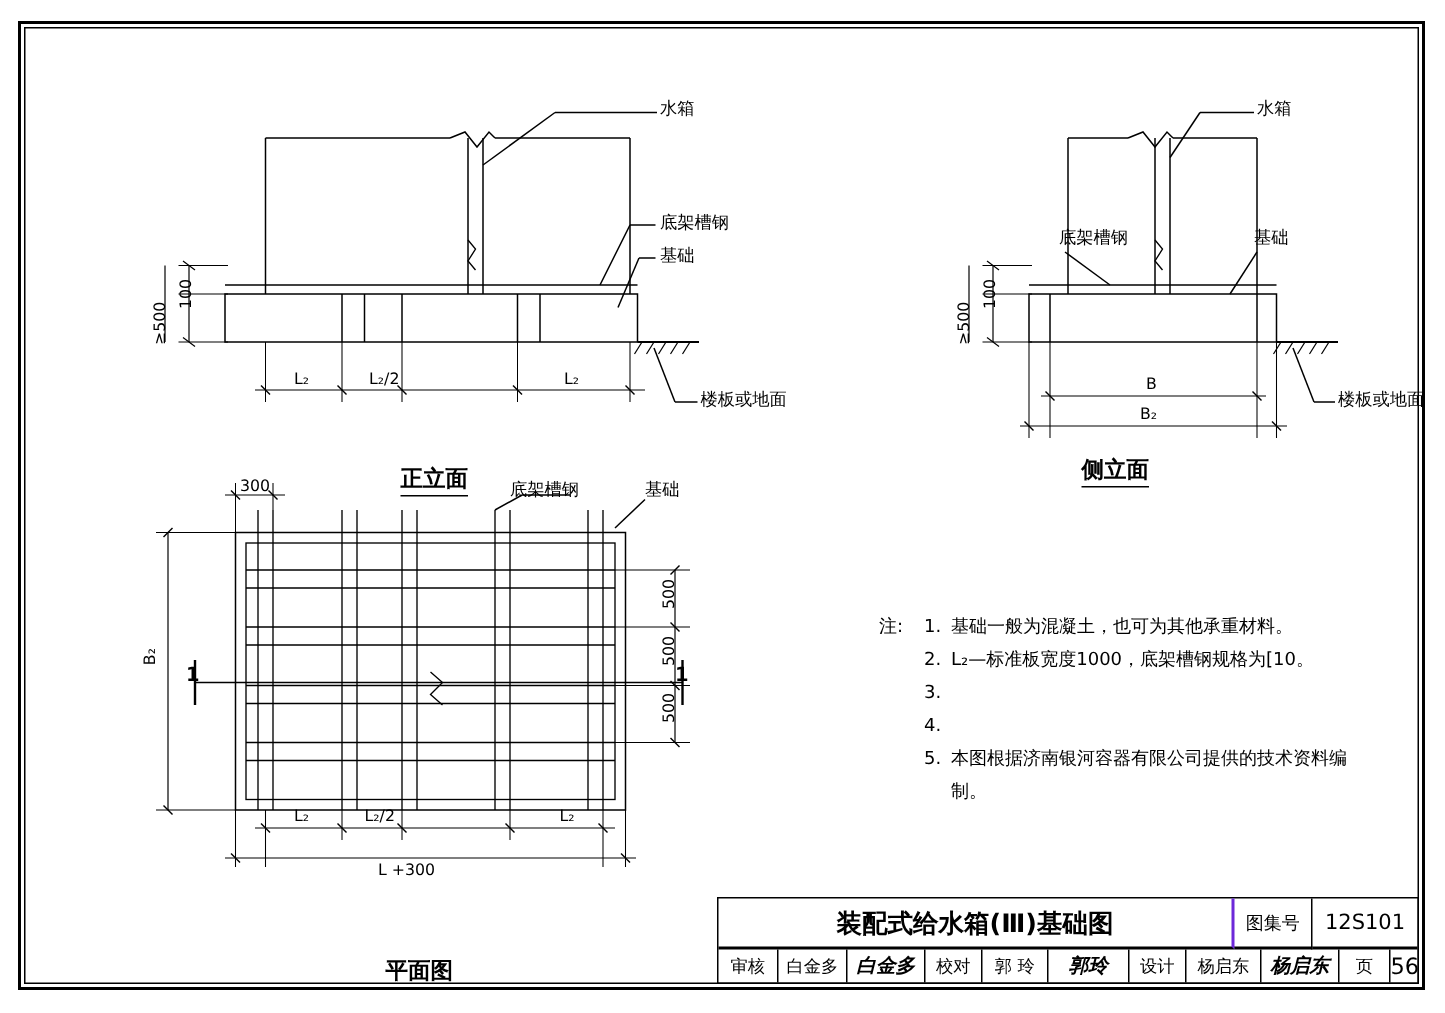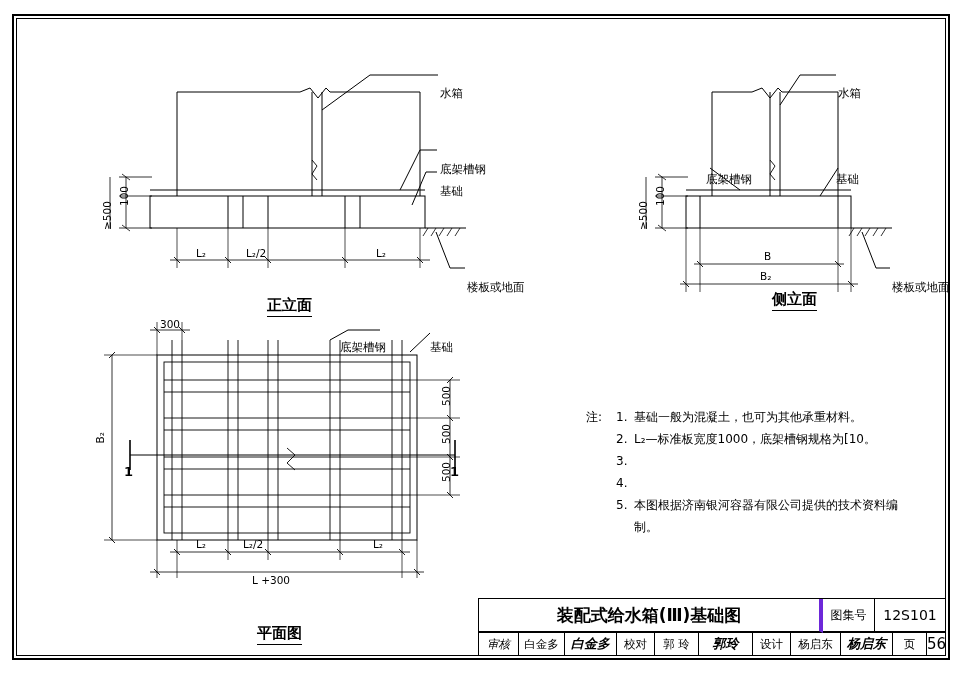--- a/index.html
+++ b/index.html
@@ -1,33 +1,33 @@
 <!DOCTYPE html>
 <html><head>
 <meta charset="utf-8">
 <style>
   html,body{margin:0;padding:0;background:#ffffff;}
   body{width:963px;height:675px;font-family:"Liberation Sans","DejaVu Sans",sans-serif;color:#000;}
   #sheet{position:relative;width:963px;height:675px;overflow:hidden;background:#fff;}
   .border-outer{position:absolute;left:12px;top:14px;width:938px;height:646px;border:2px solid #000;box-sizing:border-box;}
   .border-inner{position:absolute;left:16px;top:18px;width:930px;height:638px;border:1px solid #000;box-sizing:border-box;}
   svg{position:absolute;left:0;top:0;width:963px;height:675px;pointer-events:none;}
-  .lbl{position:absolute;font-size:11.5px;line-height:1.1;white-space:nowrap;font-family:"DejaVu Sans","Liberation Sans",sans-serif;margin-top:21px;}
+  .lbl{position:absolute;font-size:11.5px;line-height:1.1;white-space:nowrap;font-family:"DejaVu Sans","Liberation Sans",sans-serif;}
   .dim{position:absolute;font-size:10.5px;font-family:"DejaVu Sans","Liberation Sans",sans-serif;white-space:nowrap;}
   .vert{writing-mode:vertical-rl;transform:rotate(180deg);}
-  .caption{position:absolute;font-size:15px;font-weight:bold;white-space:nowrap;font-family:"DejaVu Sans","Liberation Sans",sans-serif;}
+  .caption{position:absolute;font-size:15px;font-weight:bold;white-space:nowrap;font-family:"DejaVu Sans","Liberation Sans",sans-serif;margin-top:14px;}
   .caption u{text-decoration:none;border-bottom:1.5px solid #000;padding-bottom:2px;}
   .notes{position:absolute;left:586px;top:406px;width:330px;font-size:12px;line-height:22px;font-family:"DejaVu Sans","Liberation Sans",sans-serif;}
   .notes .nrow{display:flex;}
   .notes .nlabel{width:30px;flex:0 0 30px;}
   .notes .nnum{width:18px;flex:0 0 18px;}
   .notes .ntext{flex:1;}
   
   #titleblock{position:absolute;left:478px;top:598px;width:468px;height:58px;border:1px solid #000;box-sizing:border-box;}
-  .tb-title{position:absolute;left:0;top:0;width:344px;height:34px;border-right:4px solid #6d28d9;border-bottom:2px solid #000;box-sizing:border-box;display:flex;align-items:center;justify-content:center;font-size:17px;font-weight:bold;font-family:"DejaVu Sans","Liberation Sans",sans-serif;}
+  .tb-title{position:absolute;left:0;top:0;width:344px;height:34px;border-right:2px solid #6d28d9;border-bottom:2px solid #000;box-sizing:border-box;display:flex;align-items:center;justify-content:center;font-size:17px;font-weight:bold;font-family:"DejaVu Sans","Liberation Sans",sans-serif;}
   .tb-setlabel{position:absolute;left:344px;top:0;width:52px;height:34px;border-right:1px solid #000;border-bottom:2px solid #000;box-sizing:border-box;display:flex;align-items:center;justify-content:center;font-size:12px;font-family:"DejaVu Sans","Liberation Sans",sans-serif;}
   .tb-setval{position:absolute;left:396px;top:0;width:70px;height:34px;border-bottom:2px solid #000;box-sizing:border-box;display:flex;align-items:center;justify-content:center;font-size:14px;font-family:"DejaVu Sans","Liberation Sans",sans-serif;}
   .tb-row2{position:absolute;left:0;top:34px;width:466px;height:22px;display:flex;align-items:stretch;}
   .tb-cell{display:flex;align-items:center;justify-content:center;font-size:11.5px;border-right:1px solid #000;box-sizing:border-box;font-family:"DejaVu Sans","Liberation Sans",sans-serif;}
   .tb-sign{font-family:"DejaVu Serif","Liberation Serif",serif;font-style:italic;font-weight:bold;font-size:13px;}
   .tb-pagenum{font-size:15px;}
 </style>
 </head>
 <body>
 
@@ -278,21 +278,21 @@
   <div class="lbl" style="left:706px;top:152px;">底架槽钢</div>
   <div class="lbl" style="left:836px;top:152px;">基础</div>
   <div class="lbl" style="left:892px;top:260px;">楼板或地面</div>
 
   <div class="dim vert" style="left:637px;top:176px;height:54px;">≥500</div>
   <div class="dim vert" style="left:654px;top:176px;height:30px;">100</div>
 
   <div class="dim" style="left:764px;top:250px;">B</div>
   <div class="dim" style="left:760px;top:270px;">B₂</div>
 
-  <div class="caption" style="left:772px;top:290px;"><u>侧立面</u></div>
+  <div class="caption" style="left:721px;top:290px;"><u>侧立面</u></div>
 
   <div class="lbl" style="left:340px;top:320px;">底架槽钢</div>
   <div class="lbl" style="left:430px;top:320px;">基础</div>
 
   <div class="dim" style="left:160px;top:318px;">300</div>
   <div class="dim vert" style="left:94px;top:432px;">B₂</div>
 
   <div class="dim vert" style="left:440px;top:386px;">500</div>
   <div class="dim vert" style="left:440px;top:424px;">500</div>
   <div class="dim vert" style="left:440px;top:462px;">500</div>
@@ -331,21 +331,21 @@
       <div class="nnum">5.</div>
       <div class="ntext">本图根据济南银河容器有限公司提供的技术资料编制。</div>
     </div>
   </div>
 
   <div id="titleblock">
     <div class="tb-title">装配式给水箱(Ⅲ)基础图</div>
     <div class="tb-setlabel">图集号</div>
     <div class="tb-setval">12S101</div>
     <div class="tb-row2">
-      <div class="tb-cell" style="width:40px;flex:0 0 40px;font-style:italic;">审核</div>
+      <div class="tb-cell" style="width:40px;flex:0 0 40px;">审核</div>
       <div class="tb-cell" style="width:46px;flex:0 0 46px;">白金多</div>
       <div class="tb-cell tb-sign" style="width:52px;flex:0 0 52px;">白金多</div>
       <div class="tb-cell" style="width:38px;flex:0 0 38px;">校对</div>
       <div class="tb-cell" style="width:44px;flex:0 0 44px;">郭 玲</div>
       <div class="tb-cell tb-sign" style="width:54px;flex:0 0 54px;">郭玲</div>
       <div class="tb-cell" style="width:38px;flex:0 0 38px;">设计</div>
       <div class="tb-cell" style="width:50px;flex:0 0 50px;">杨启东</div>
       <div class="tb-cell tb-sign" style="width:52px;flex:0 0 52px;">杨启东</div>
       <div class="tb-cell" style="width:34px;flex:0 0 34px;">页</div>
       <div class="tb-cell tb-pagenum" style="flex:1;border-right:none;">56</div>

